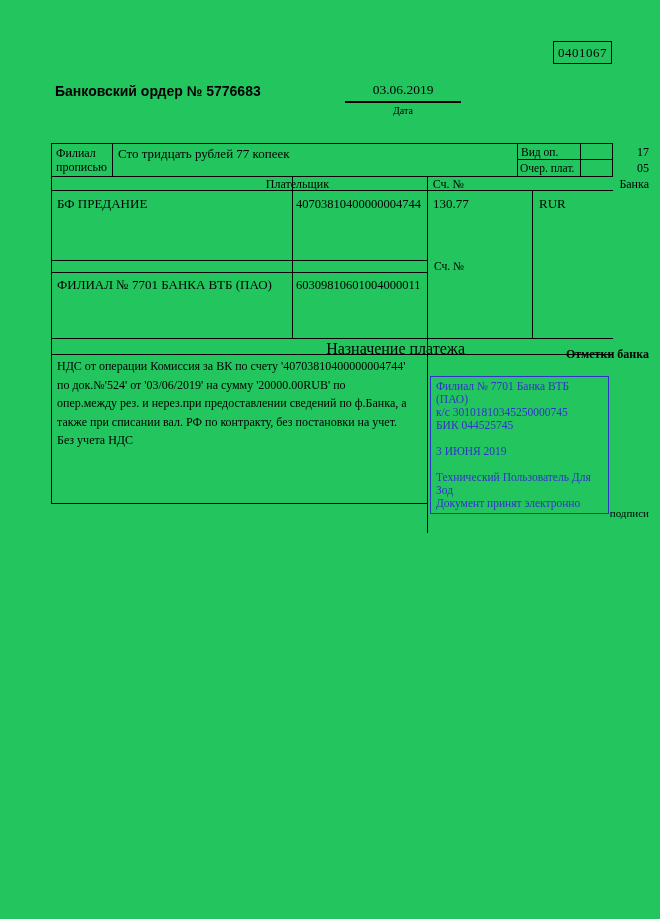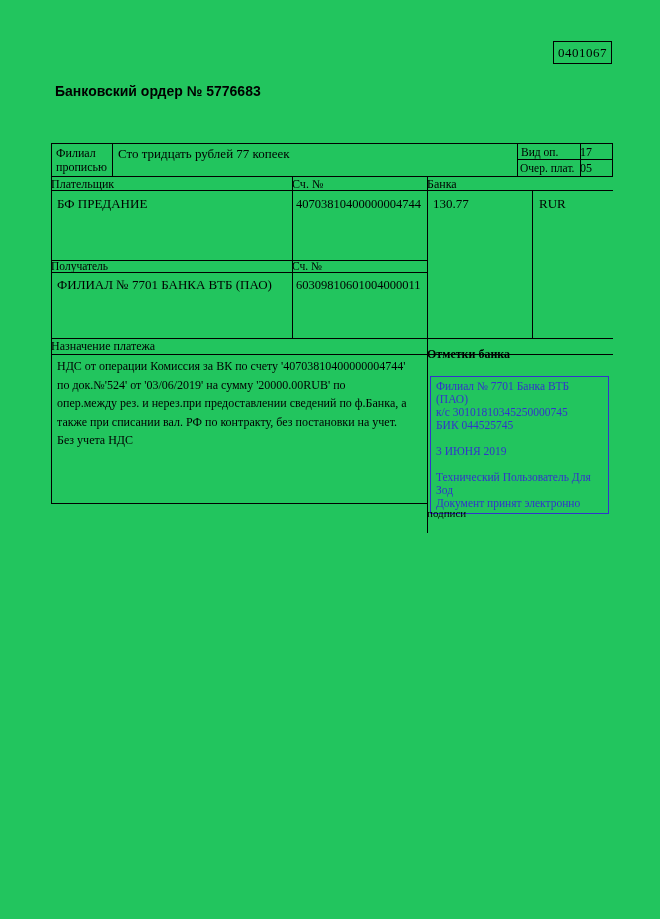--- a/index.html
+++ b/index.html
@@ -1,21 +1,21 @@
 <!DOCTYPE html>
 <html><head>
 <meta charset="utf-8">
 <style>
   html,body{margin:0;padding:0;background:#fff;}
   .page{
     position:relative;width:660px;height:919px;background:#22c55e;
     font-family:"Liberation Serif", serif;color:#000;overflow:hidden;
   }
   .t{position:absolute;font-size:13px;line-height:1.15;white-space:nowrap;}
-  .c{text-align:left;}
+  .c{text-align:right;padding-left:37px;}
   .pre{white-space:pre-line;font-family:Liberation Serif, serif;}
   .hline{position:absolute;height:1px;background:#000;}
   .vline{position:absolute;width:1px;background:#000;}
   .code-box{
     position:absolute;left:553px;top:41px;width:57px;height:21px;
     border:1px solid #000;text-align:center;line-height:21px;
     font-size:13px;letter-spacing:0.5px;
   }
   .title{
     position:absolute;left:55px;top:83px;
@@ -30,20 +30,24 @@
     font-size:11.5px;line-height:13px;white-space:pre-line;
   }
 </style>
 </head>
 <body>
 
 <div class="page">
 
   <div class="code-box">0401067</div>
   <div class="title">Банковский ордер № 5776683</div>
+  <div class="date-wrap">
+    <div class="date-value">03.06.2019</div>
+    <div class="date-label">Дата</div>
+  </div>
 
   <div class="hline" style="left:51px;top:143px;width:562px;"></div>
   <div class="hline" style="left:517px;top:159px;width:96px;"></div>
   <div class="hline" style="left:51px;top:176px;width:562px;"></div>
   <div class="hline" style="left:51px;top:190px;width:562px;"></div>
   <div class="hline" style="left:51px;top:260px;width:377px;"></div>
   <div class="hline" style="left:51px;top:272px;width:377px;"></div>
   <div class="hline" style="left:51px;top:338px;width:562px;"></div>
   <div class="hline" style="left:51px;top:354px;width:562px;"></div>
   <div class="hline" style="left:51px;top:503px;width:377px;"></div>
@@ -66,27 +70,26 @@
 
   <div class="t c" style="left:51px;top:178px;width:241px;font-size:12px;">Плательщик</div>
   <div class="t c" style="left:292px;top:178px;width:135px;font-size:12px;">Сч. №</div>
   <div class="t c" style="left:427px;top:178px;width:185px;font-size:12px;">Банка</div>
 
   <div class="t" style="left:57px;top:197px;">БФ ПРЕДАНИЕ</div>
   <div class="t" style="left:296px;top:197px;font-size:12.5px;">40703810400000004744</div>
   <div class="t" style="left:433px;top:197px;">130.77</div>
   <div class="t" style="left:539px;top:197px;">RUR</div>
 
-  <div class="t c" style="left:51px;top:260px;width:241px;font-size:11.5px;line-height:12px;">Получатель</div>
   <div class="t c" style="left:292px;top:260px;width:135px;font-size:11.5px;line-height:12px;">Сч. №</div>
 
   <div class="t" style="left:57px;top:278px;">ФИЛИАЛ № 7701 БАНКА ВТБ (ПАО)</div>
   <div class="t" style="left:296px;top:278px;font-size:12.5px;">60309810601004000011</div>
 
-  <div class="t c" style="left:51px;top:340px;width:377px;font-size:12px;">Назначение платежа</div>
+  <div class="t c" style="left:51px;top:340px;width:377px;font-size:16px;">Назначение платежа</div>
   <div class="t pre" style="left:57px;top:357px;width:378px;font-size:12px;line-height:18.5px;white-space:pre-line;">НДС от операции Комиссия за ВК по счету '40703810400000004744'
 по док.№'524' от '03/06/2019' на сумму '20000.00RUB' по
 опер.между рез. и нерез.при предоставлении сведений по ф.Банка, а
 также при списании вал. РФ по контракту, без постановки на учет.
 Без учета НДС</div>
 
   <div class="t c" style="left:427px;top:348px;width:185px;font-size:12px;font-weight:bold;">Отметки банка</div>
   <div class="stamp" style="color: rgb(51, 51, 204); border-color: rgb(51, 51, 204);">Филиал № 7701 Банка ВТБ (ПАО)
 к/с 30101810345250000745
 БИК 044525745

